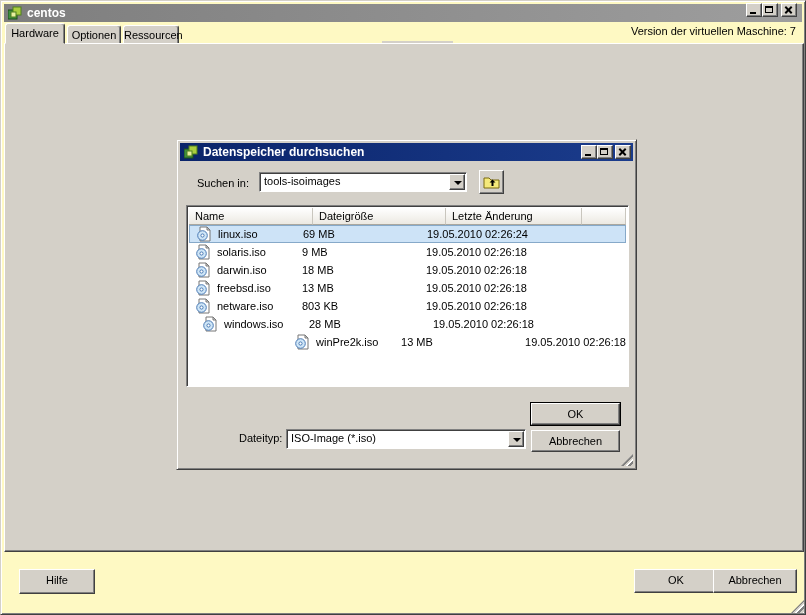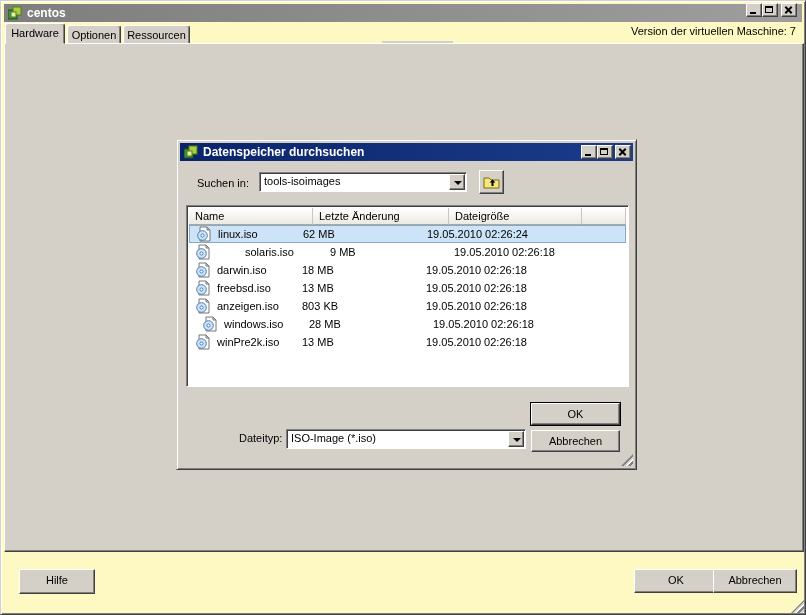--- a/index.html
+++ b/index.html
@@ -149,21 +149,21 @@
     </div>
   <div class="titlebtn" style="left:761px;">
       <span class="glyph-max"></span>
     </div>
   <div class="titlebtn" style="left:780px;">
       <span class="glyph-close"></span>
     </div>
 
   <div class="tab active" style="left:4px; top:22px; width:60px; height:21px; z-index:2;"><span>Hardware</span></div>
   <div class="tab" style="left:66px; top:24px; width:54px; height:19px;"><span>Optionen</span></div>
-  <div class="tab" style="left:122px; top:24px; width:67px; height:19px;"><span>Ressourcen</span></div>
+  <div class="tab" style="left:122px; top:24px; width:56px; height:19px;"><span>Ressourcen</span></div>
   <div class="version-label">Version der virtuellen Maschine: 7</div>
 
   <div class="page"></div>
 
   <div class="cb" style="left:15px; top:57px;"></div>
   <span class="lbl" style="left:34px; top:58px;">Alle Geräte anzeigen</span>
 
   <div class="btn" style="left:168px; top:51px; width:81px; height:25px;">
     <span>Hinzufügen...</span></div>
   <div class="btn disabled" style="left:257px; top:51px; width:97px; height:25px;">
@@ -326,44 +326,44 @@
   <div class="btn" style="left:302px; top:30px; width:25px; height:24px;">
     <svg width="17" height="15" style="margin-top:3px;">
       <path d="M1 4 L6 4 L8 6 L16 6 L16 14 L1 14 Z" fill="#f5e97a" stroke="#7a6a10"></path>
       <path d="M8.5 12 L8.5 8.5 L6.5 8.5 L9.5 5.5 L12.5 8.5 L10.5 8.5 L10.5 12 Z" fill="#000"></path>
     </svg>
   </div>
 
   <div class="sunken-white" style="left:9px; top:65px; width:443px; height:182px;">
     <div class="hdr-row" style="height:17px;">
       <div class="hdr-cell" style="width:124px;">Name</div>
+      <div class="hdr-cell" style="width:133px;">Dateigröße</div>
       <div class="hdr-cell" style="width:136px;">Letzte Änderung</div>
-      <div class="hdr-cell" style="width:133px;">Dateigröße</div>
       <div class="hdr-cell" style="flex:1;"></div>
     </div>
 
     <div class="lrow sel" style="top:19px;">
       <svg class="icon">
           <path d="M4 1 h7 l3 3 v11 h-10 z" fill="#fff" stroke="#777"></path>
           <path d="M11 1 l3 3 h-3 z" fill="#ddd" stroke="#777"></path>
           <circle cx="6.5" cy="9.5" r="4.8" fill="#cfe6f7" stroke="#4a7ab5"></circle>
           <circle cx="6.5" cy="9.5" r="1.6" fill="#fff" stroke="#4a7ab5"></circle>
         </svg>
       <span class="cell-name" style="width:68px;">linux.iso</span>
-      <span style="width:133px; padding-left:17px;">62 MB</span>
+      <span style="width:133px; padding-left:17px;">69 MB</span>
       <span style="padding-left:8px;">19.05.2010 02:26:24</span>
     </div>
     <div class="lrow" style="top:37px;">
       <svg class="icon">
           <path d="M4 1 h7 l3 3 v11 h-10 z" fill="#fff" stroke="#777"></path>
           <path d="M11 1 l3 3 h-3 z" fill="#ddd" stroke="#777"></path>
           <circle cx="6.5" cy="9.5" r="4.8" fill="#cfe6f7" stroke="#4a7ab5"></circle>
           <circle cx="6.5" cy="9.5" r="1.6" fill="#fff" stroke="#4a7ab5"></circle>
         </svg>
-      <span class="cell-name" style="width:68px;margin-left:28px;">solaris.iso</span>
+      <span class="cell-name" style="width:68px;">solaris.iso</span>
       <span style="width:133px; padding-left:17px;">9 MB</span>
       <span style="padding-left:8px;">19.05.2010 02:26:18</span>
     </div>
     <div class="lrow" style="top:55px;">
       <svg class="icon">
           <path d="M4 1 h7 l3 3 v11 h-10 z" fill="#fff" stroke="#777"></path>
           <path d="M11 1 l3 3 h-3 z" fill="#ddd" stroke="#777"></path>
           <circle cx="6.5" cy="9.5" r="4.8" fill="#cfe6f7" stroke="#4a7ab5"></circle>
           <circle cx="6.5" cy="9.5" r="1.6" fill="#fff" stroke="#4a7ab5"></circle>
         </svg>
@@ -382,36 +382,36 @@
       <span style="width:133px; padding-left:17px;">13 MB</span>
       <span style="padding-left:8px;">19.05.2010 02:26:18</span>
     </div>
     <div class="lrow" style="top:91px;">
       <svg class="icon">
           <path d="M4 1 h7 l3 3 v11 h-10 z" fill="#fff" stroke="#777"></path>
           <path d="M11 1 l3 3 h-3 z" fill="#ddd" stroke="#777"></path>
           <circle cx="6.5" cy="9.5" r="4.8" fill="#cfe6f7" stroke="#4a7ab5"></circle>
           <circle cx="6.5" cy="9.5" r="1.6" fill="#fff" stroke="#4a7ab5"></circle>
         </svg>
-      <span class="cell-name" style="width:68px;">anzeigen.iso</span>
+      <span class="cell-name" style="width:68px;">netware.iso</span>
       <span style="width:133px; padding-left:17px;">803 KB</span>
       <span style="padding-left:8px;">19.05.2010 02:26:18</span>
     </div>
     <div class="lrow" style="top:109px;padding-left:7px;">
       <svg class="icon">
           <path d="M4 1 h7 l3 3 v11 h-10 z" fill="#fff" stroke="#777"></path>
           <path d="M11 1 l3 3 h-3 z" fill="#ddd" stroke="#777"></path>
           <circle cx="6.5" cy="9.5" r="4.8" fill="#cfe6f7" stroke="#4a7ab5"></circle>
           <circle cx="6.5" cy="9.5" r="1.6" fill="#fff" stroke="#4a7ab5"></circle>
         </svg>
       <span class="cell-name" style="width:68px;">windows.iso</span>
       <span style="width:133px; padding-left:17px;">28 MB</span>
       <span style="padding-left:8px;">19.05.2010 02:26:18</span>
     </div>
-    <div class="lrow" style="top:127px;">
+    <div class="lrow" style="top:127px;justify-content:flex-end;">
       <svg class="icon">
           <path d="M4 1 h7 l3 3 v11 h-10 z" fill="#fff" stroke="#777"></path>
           <path d="M11 1 l3 3 h-3 z" fill="#ddd" stroke="#777"></path>
           <circle cx="6.5" cy="9.5" r="4.8" fill="#cfe6f7" stroke="#4a7ab5"></circle>
           <circle cx="6.5" cy="9.5" r="1.6" fill="#fff" stroke="#4a7ab5"></circle>
         </svg>
       <span class="cell-name" style="width:68px;">winPre2k.iso</span>
       <span style="width:133px; padding-left:17px;">13 MB</span>
       <span style="padding-left:8px;">19.05.2010 02:26:18</span>
     </div>

